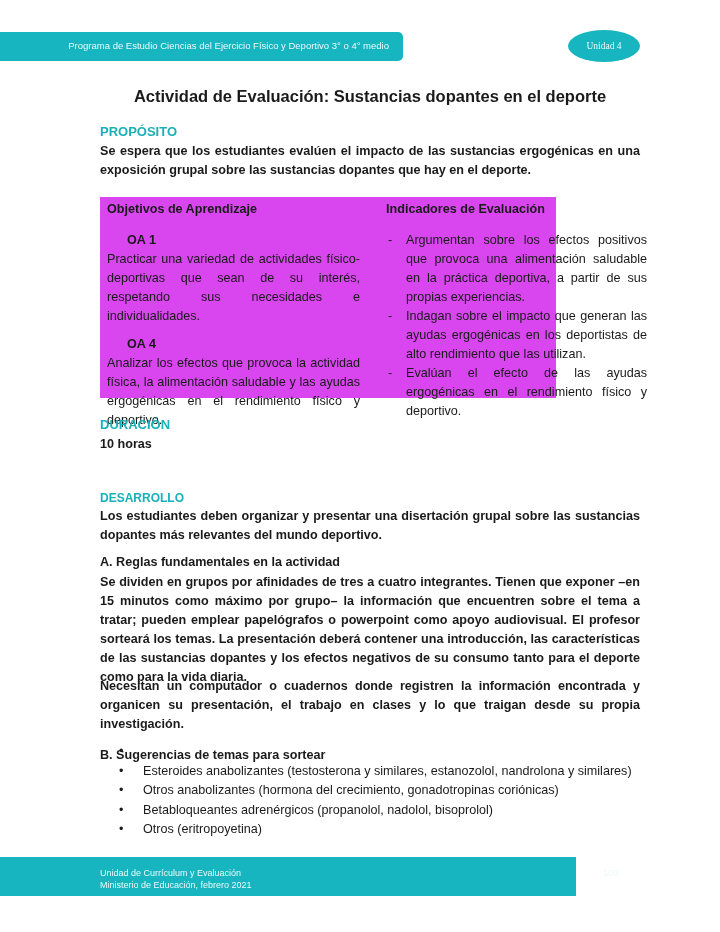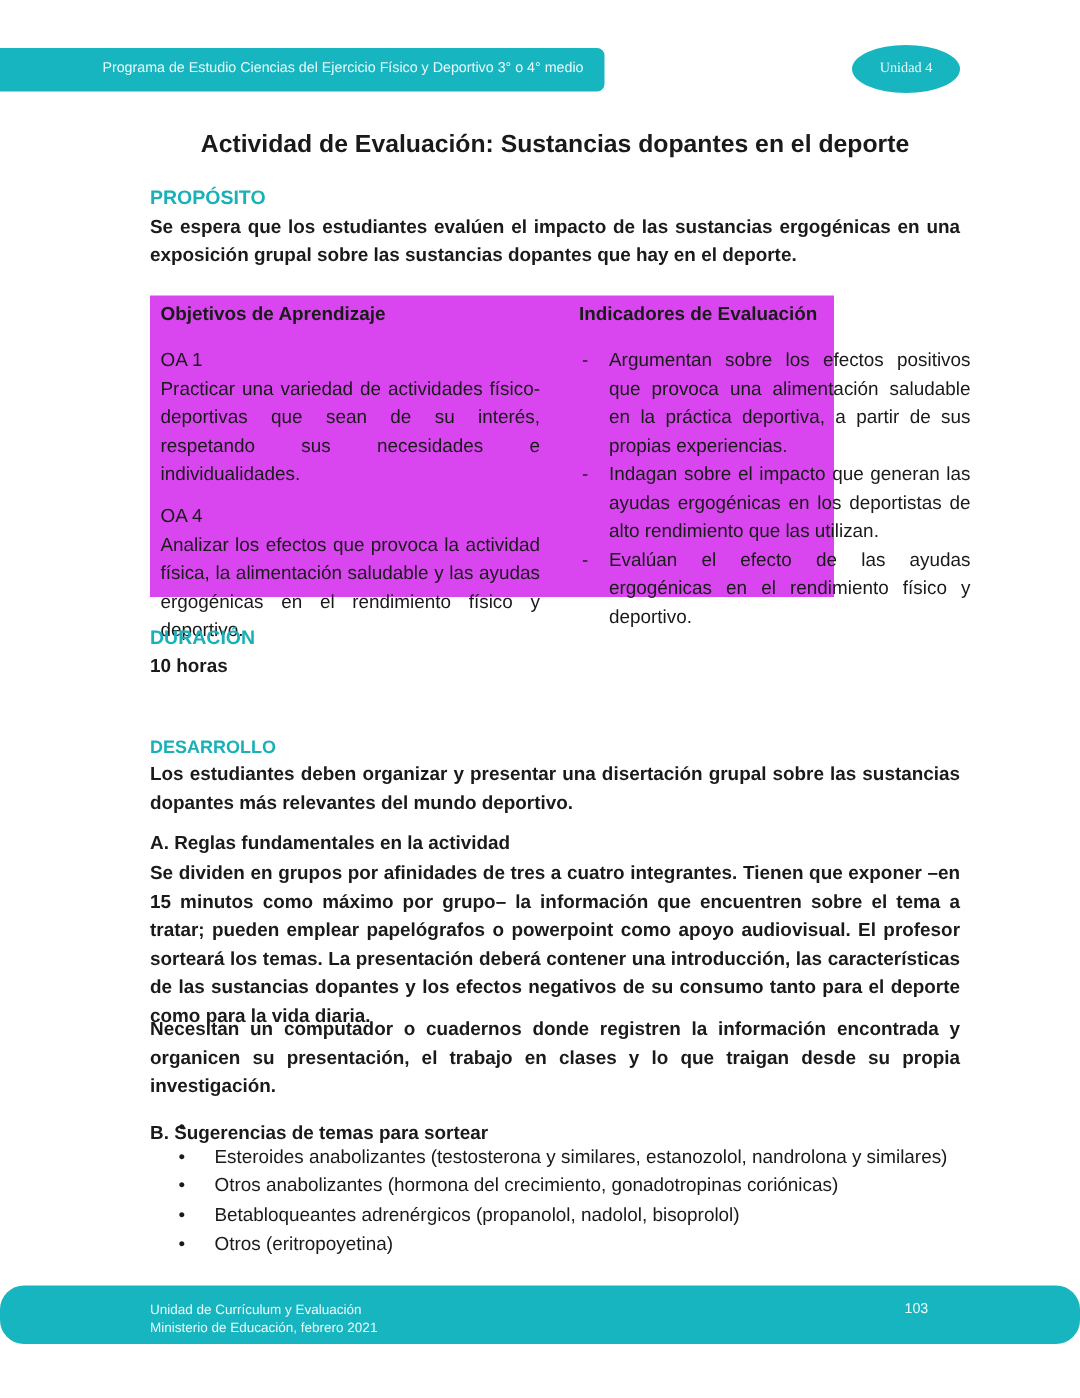--- a/index.html
+++ b/index.html
@@ -11,29 +11,29 @@
   .unit-badge { position:absolute; left:568px; top:30px; width:72px; height:32px; background:#17b5bf;
                 border-radius:50%; display:flex; align-items:center; justify-content:center;
                 font-size:9.5px; color:#eafafb;font-family:Liberation Serif, serif; }
   .title { position:absolute; left:0; top:87px; width:740px; text-align:center; font-size:16.5px; font-weight:bold; color:#1a1a1a; }
   .sec-head { position:absolute; left:100px; font-size:13px; font-weight:bold; color:#1ab0b8; }
   .para { position:absolute; left:100px; width:540px; font-size:12.6px; line-height:19px; text-align:justify;font-weight:bold; }
   .table { position:absolute; left:100px; top:197px; width:456px; height:201px; background:#d946ef; }
   .col1 { position:absolute; left:7px; top:3px; width:253px; font-size:12.6px; line-height:19px; }
   .col2 { position:absolute; left:257px; top:3px; width:261px; font-size:12.6px; line-height:19px;margin-left:29px; }
   .th { font-weight:bold; margin-bottom:12px; }
-  .oa-title { font-weight:normal; }
+  .oa-title { font-weight:bold;margin-left:20px; }
   .oa-text { text-align:justify; margin-bottom:9px; }
   .ind { position:relative; padding-left:20px; text-align:justify; }
   .ind .dash { position:absolute; left:2px; top:0; }
   .subhead { position:absolute; left:100px; font-size:12.6px; font-weight:bold; }
   .bullets { position:absolute; left:100px; top:742px; width:540px; font-size:12.6px; }
   .bullet { position:relative; padding-left:43px; height:19.5px; line-height:19.5px; white-space:nowrap; }
   .bullet .dot { position:absolute; left:19px; top:0; }
-  .footer { position:absolute; left:0; top:857px; width:720px; height:39px; background:#17b5bf;border-radius:16px; }
+  .footer { position:absolute; left:0; top:857px; width:576px; height:39px; background:#17b5bf; }
   .footer .f1 { position:absolute; left:100px; top:10px; font-size:9px; color:#eafafb; line-height:12px; }
   .footer .pg { position:absolute; left:603px; top:10px; font-size:9.5px; color:#eafafb; }
 </style>
 </head>
 <body>
 
 <div class="topbar">
   <span>Programa de Estudio Ciencias del Ejercicio Físico y Deportivo 3° o 4° medio</span>
 </div>
 <div class="unit-badge">Unidad 4</div>

